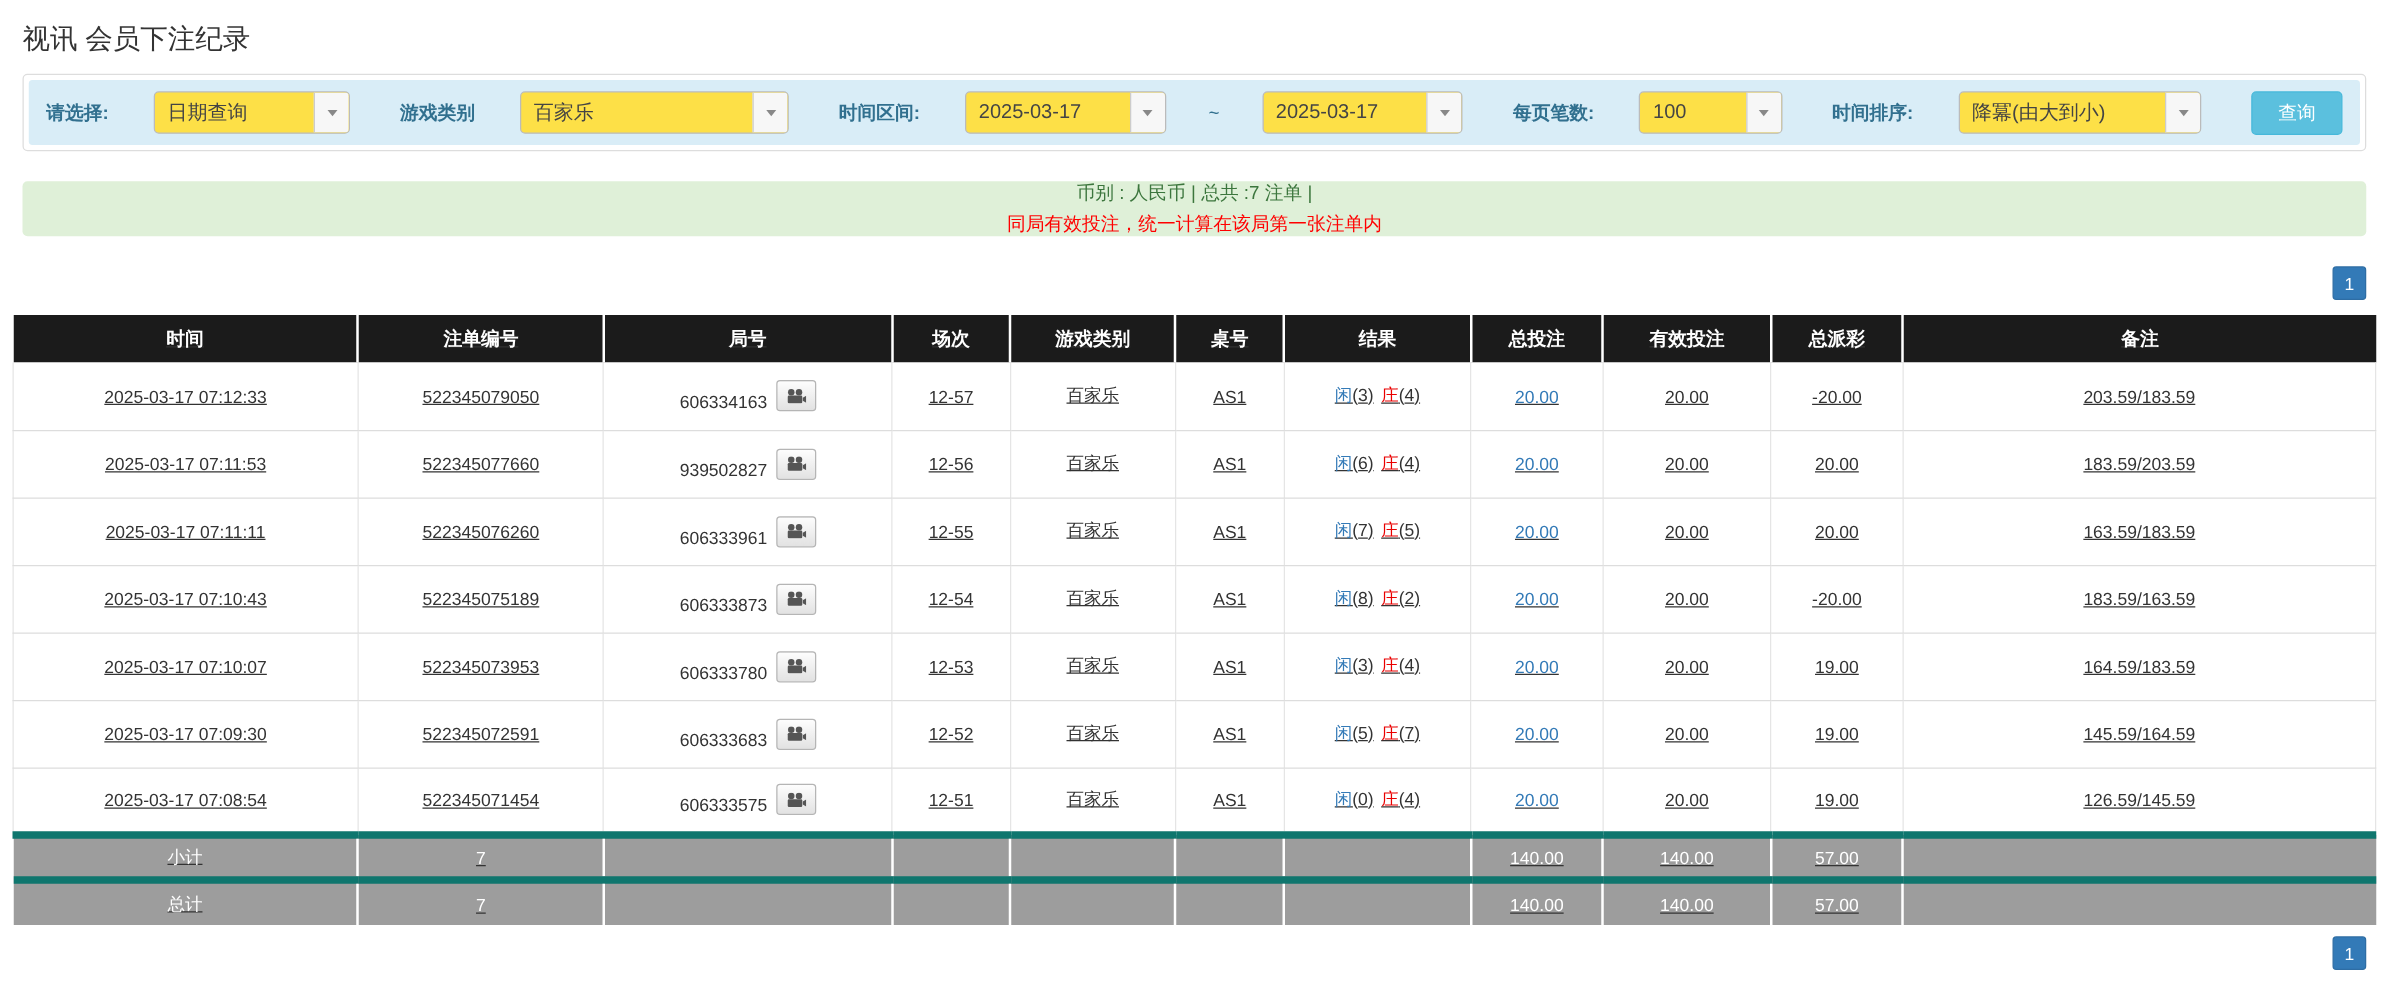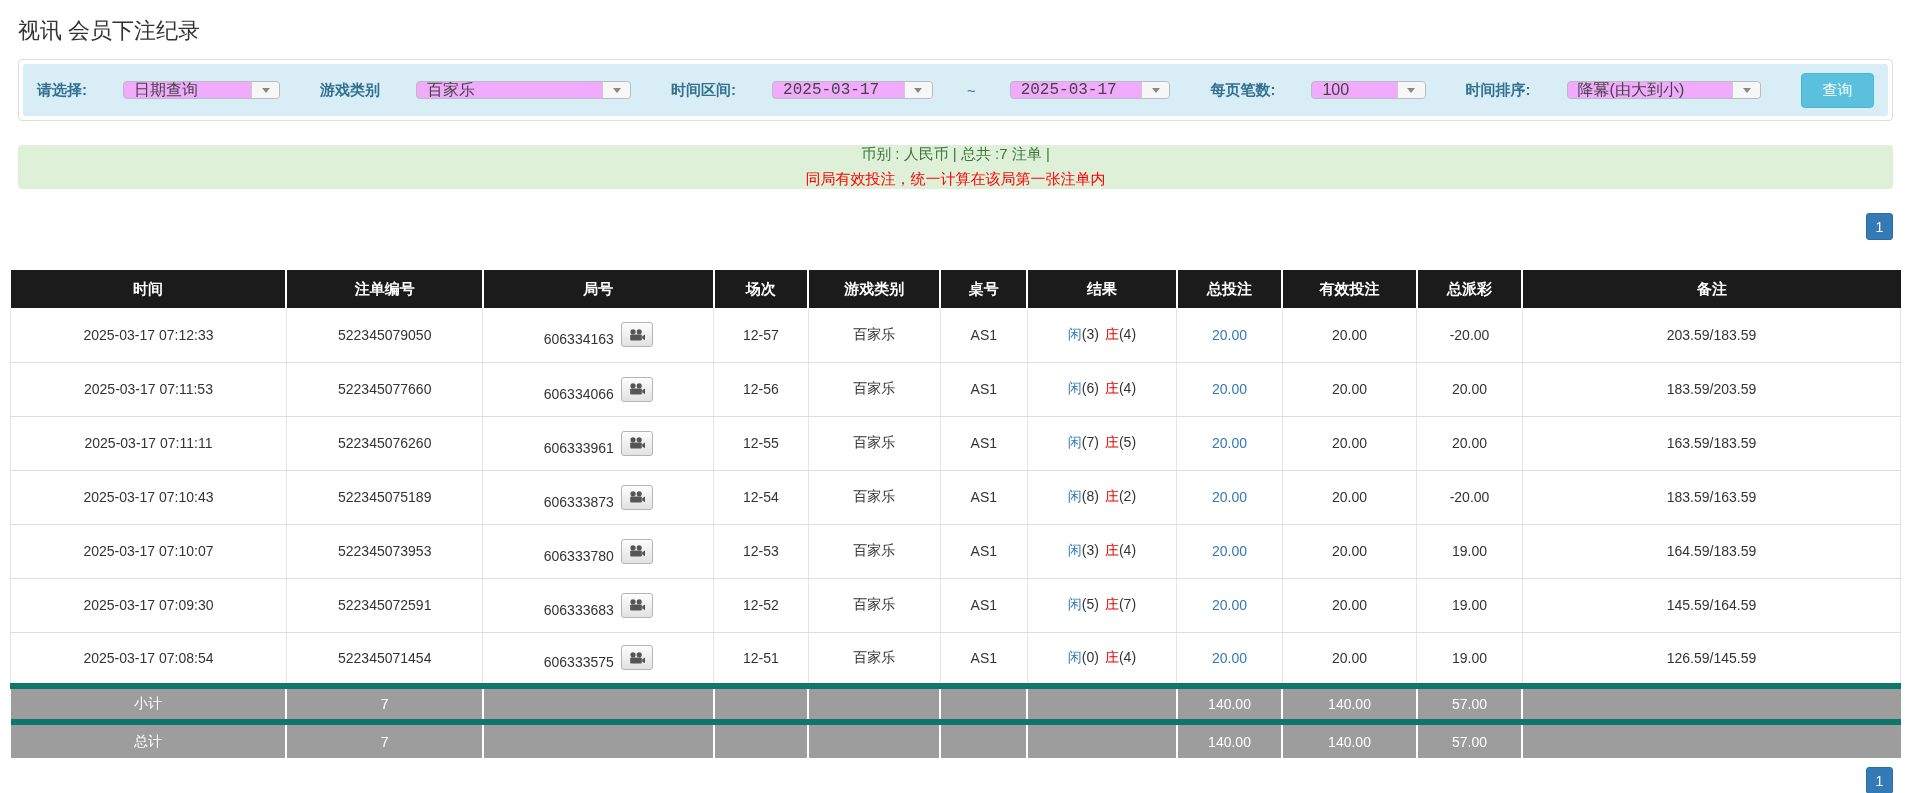--- a/index.html
+++ b/index.html
@@ -20,48 +20,48 @@
   .page{padding:0 10px;}
 
   .page-title{font-size:22px;font-weight:500;color:#333;margin:16px 8px 0;}
 
   
   .filter-panel{border:1px solid #ddd;border-radius:4px;margin:13px 8px 0;padding:4px;}
   .filter-bar{background:var(--filter-bg);border-radius:3px;height:52px;
     display:flex;align-items:center;padding:0 14px;white-space:nowrap;gap:28px;}
   .flabel{font-size:15px;font-weight:bold;color:var(--filter-label);margin:0 8px 0 12px;}
   .flabel:first-child{margin-left:0;}
-  .select{display:inline-flex;align-items:stretch;height:18px;background:#f0abfc;
+  .select{display:inline-flex;align-items:stretch;height:34px;background:#fde047;
     border:1px solid #bbb;border-radius:4px;overflow:hidden;cursor:pointer;}
   .select .sval{display:flex;align-items:center;padding:0 10px;font-size:16px;color:#444;flex:1;}
   .caret-box{width:28px;border-left:1px solid #ccc;background:#f7f7f7;
     display:flex;align-items:center;justify-content:center;}
   .caret{width:0;height:0;border-left:4px solid transparent;border-right:4px solid transparent;
     border-top:5px solid #888;}
-  .w-query{width:168px;} .w-game{width:230px;} .w-date{width:172px;font-family:Liberation Mono, monospace;}
+  .w-query{width:168px;} .w-game{width:230px;} .w-date{width:172px;}
   .w-size{width:122px;} .w-sort{width:208px;}
   .tilde{font-size:15px;color:#31708f;margin:0 6px;}
   .search-btn{margin-left:12px;width:78px;height:35px;background:var(--button-blue);
     border:1px solid #46b8da;border-radius:4px;color:#fff;font-size:15px;cursor:pointer;
     font-family:inherit;}
 
   
   .summary-bar{background:var(--summary-bg);border-radius:4px;margin:24px 8px 0;height:44px;
     display:flex;align-items:center;justify-content:space-between;padding:0 16px;flex-direction:column;}
   .sum-left{color:var(--summary-text);font-size:15px;}
   .sum-right{color:var(--note-red);font-size:15px;}
 
   
   .pagination-row{display:flex;justify-content:flex-end;margin:24px 8px 0;}
   .pagination-row.bottom{margin-top:9px;}
   .page-btn{min-width:27px;height:27px;background:var(--accent-blue);border:1px solid #2e6da4;
     border-radius:3px;color:#fff;font-size:14px;cursor:pointer;font-family:inherit;}
 
   
-  .bet-table{width:100%;border-collapse:collapse;margin-top:30px;table-layout:fixed;}
+  .bet-table{width:100%;border-collapse:collapse;margin-top:12px;table-layout:fixed;text-decoration:underline;}
   .bet-table thead th{background:var(--header-bg);color:#fff;font-size:15px;font-weight:bold;
     height:38px;border-right:2px solid #fff;text-align:center;}
   .bet-table thead th:last-child{border-right:none;}
   .bet-table tbody td{height:54px;text-align:center;font-size:14px;color:#333;
     border-bottom:1px solid #ddd;border-right:1px solid #e5e5e5;background:#fff;}
   .bet-table tbody td:first-child{border-left:1px solid #e5e5e5;}
   .bet-table tbody td:last-child{border-right:1px solid #e5e5e5;}
   .round-wrap{display:inline-flex;align-items:flex-end;gap:7px;}
   .replay-btn{width:32px;height:25px;border:1px solid #b5b5b5;border-radius:3px;cursor:pointer;
     background:linear-gradient(#fdfdfd,#e2e2e2);display:inline-flex;align-items:center;justify-content:center;}
@@ -200,21 +200,21 @@
     <td><a class="bet-link">20.00</a></td>
     <td>20.00</td>
     <td class="neg">-20.00</td>
     <td>203.59/183.59</td>
   </tr>
         <tr class="data-row">
     <td>2025-03-17 07:11:53</td>
     <td>522345077660</td>
     <td>
       <span class="round-wrap">
-        <span>606334066</span>
+        <span>939502827</span>
         <button class="replay-btn">
           <svg width="16" height="12" viewBox="0 0 16 12" fill="#555" xmlns="http://www.w3.org/2000/svg">
             <circle cx="4" cy="2.8" r="2.6"></circle>
             <circle cx="10.2" cy="2.8" r="2.6"></circle>
             <rect x="1.2" y="5.4" width="11.6" height="6.2" rx="1"></rect>
             <path d="M13.2 7.2 L16 5.6 L16 11.2 L13.2 9.6 Z"></path>
           </svg>
         </button>
       </span>
     </td>

